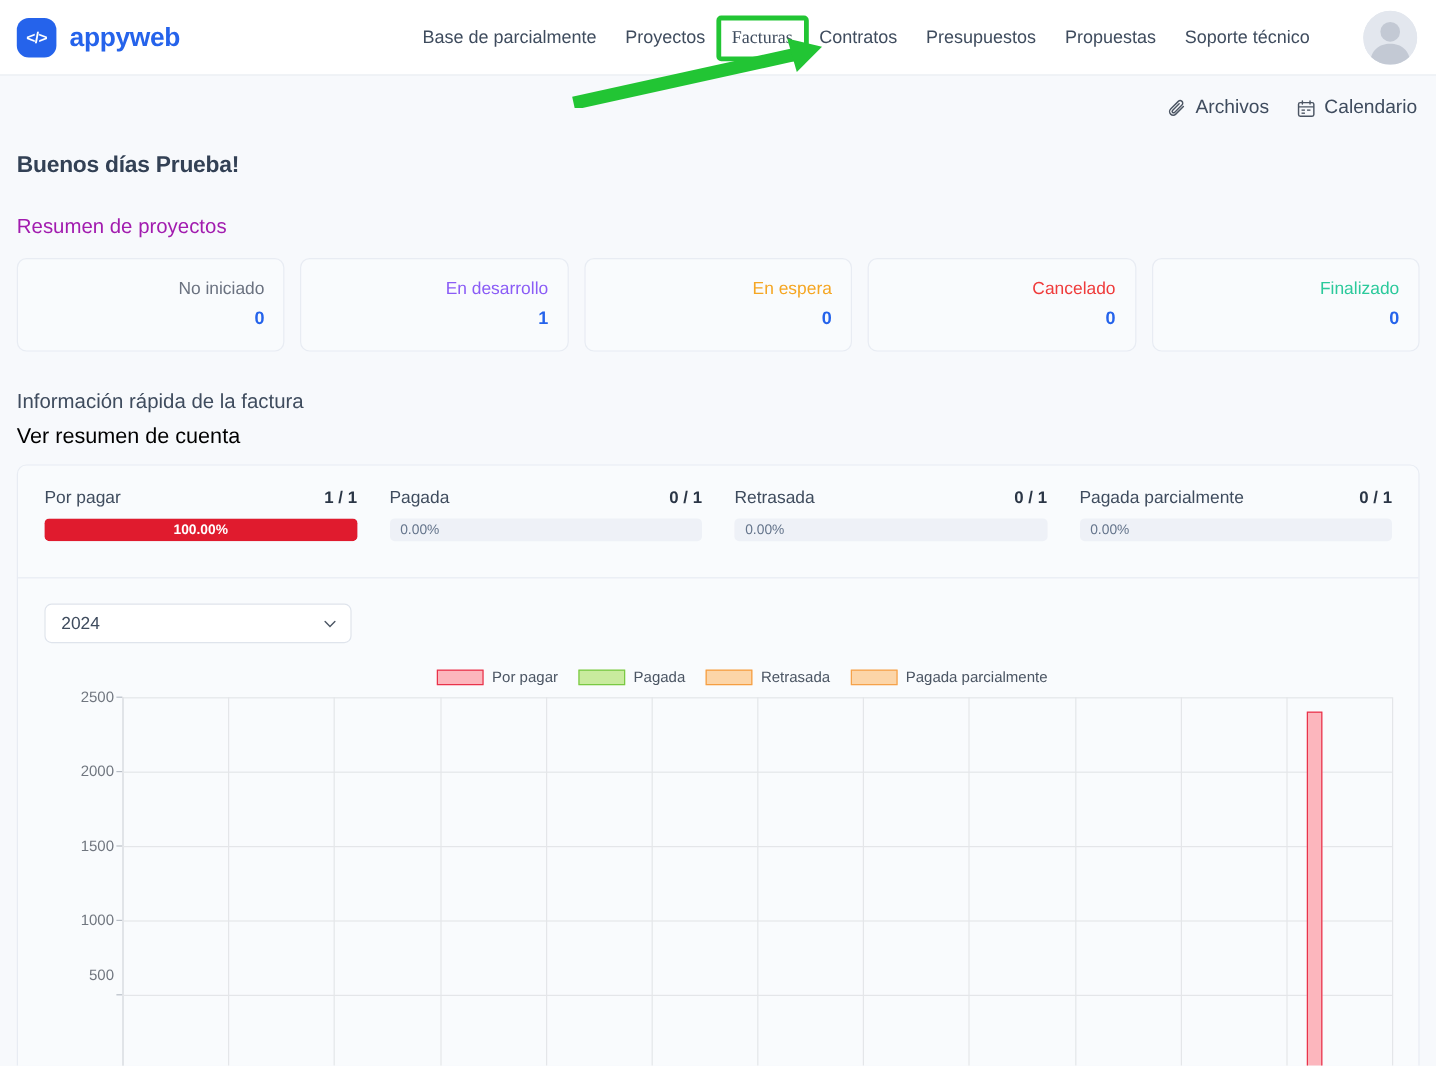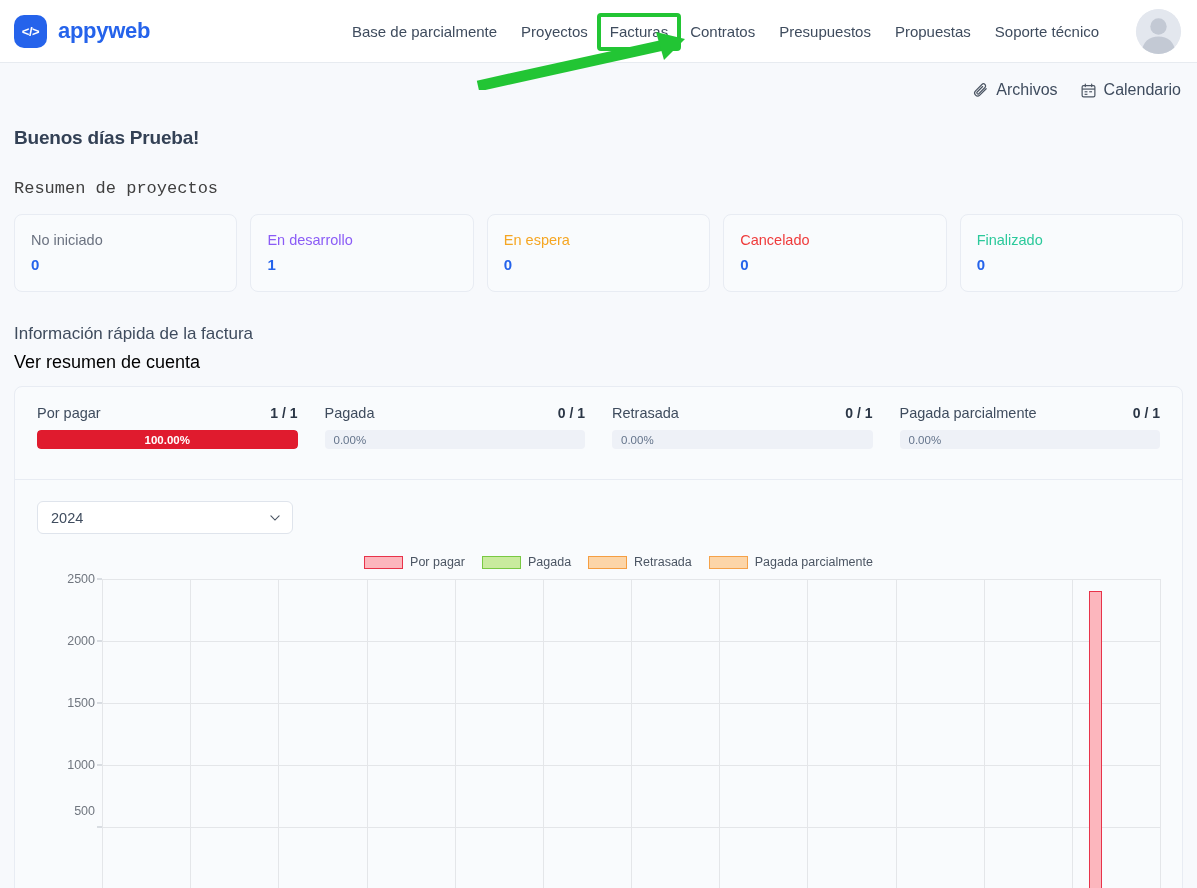--- a/index.html
+++ b/index.html
@@ -54,20 +54,21 @@
     padding: 6px 12px;
     white-space: nowrap;
     cursor: pointer;
     line-height: 20px;
   }
   .nav-item.is-highlighted {
     outline: 4px solid #22c534;
     outline-offset: -1px;
     border-radius: 1px;
     padding: 6px 10px;
+    font-family: Liberation Serif, serif;
   }
 
   .avatar {
     position: absolute;
     right: 16px;
     top: 9px;
     width: 45px; height: 45px;
     border-radius: 50%;
     background: #e3e7ee;
     overflow: hidden;
@@ -106,30 +107,30 @@
   .page { padding: 0 14px; }
   .greeting {
     font-size: 19px;
     font-weight: bold;
     color: #334155;
     margin-top: 19px;
     letter-spacing: -0.2px;
   }
   .section-title {
     font-size: 17px;
-    color: #404040;
+    color: #a21caf;
     margin-top: 30px;
-    font-family: Liberation Mono, monospace;
   }
 
   
   .stat-row {
     display: flex;
     gap: 13px;
     margin-top: 16px;
+    text-align: right;
   }
   .stat-card {
     flex: 1 1 0;
     background: #f9fbfd;
     border: 1px solid #e8ecf3;
     border-radius: 8px;
     padding: 14px 16px 16px 16px;
     min-height: 65px;
   }
   .stat-label { font-size: 14.5px; line-height: 22px; }

